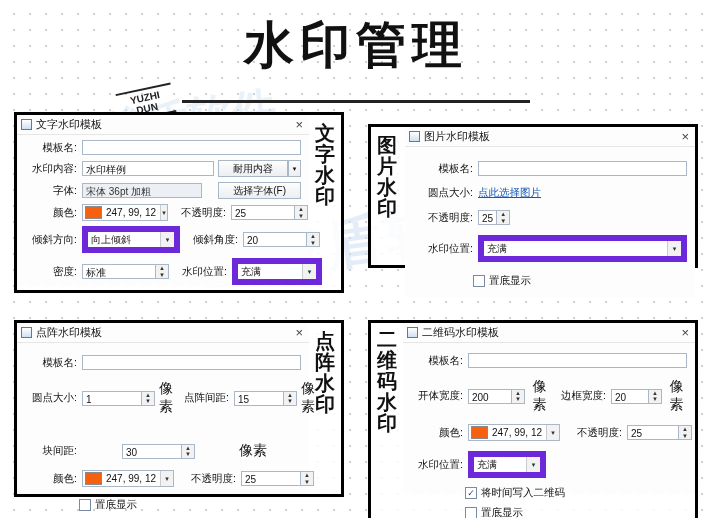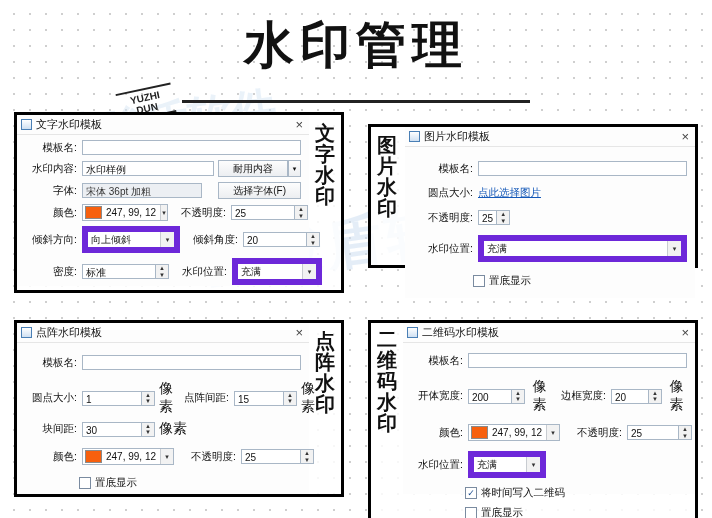--- a/index.html
+++ b/index.html
@@ -362,21 +362,21 @@
         <span class="spin">
           <span class="inp fixed" style="width:50px;">15</span>
           <span class="btns">
               <span>▲</span>
               <span>▼</span>
             </span>
         </span>
         <span class="unit">像素</span>
       </div>
 
-      <div class="row" style="margin-top:4px;">
+      <div class="row" style="margin-top:26px;gap:40px;">
         <span class="lbl">块间距:</span>
         <span class="spin">
           <span class="inp fixed" style="width:60px;">30</span>
           <span class="btns">
               <span>▲</span>
               <span>▼</span>
             </span>
         </span>
         <span class="unit">像素</span>
       </div>

